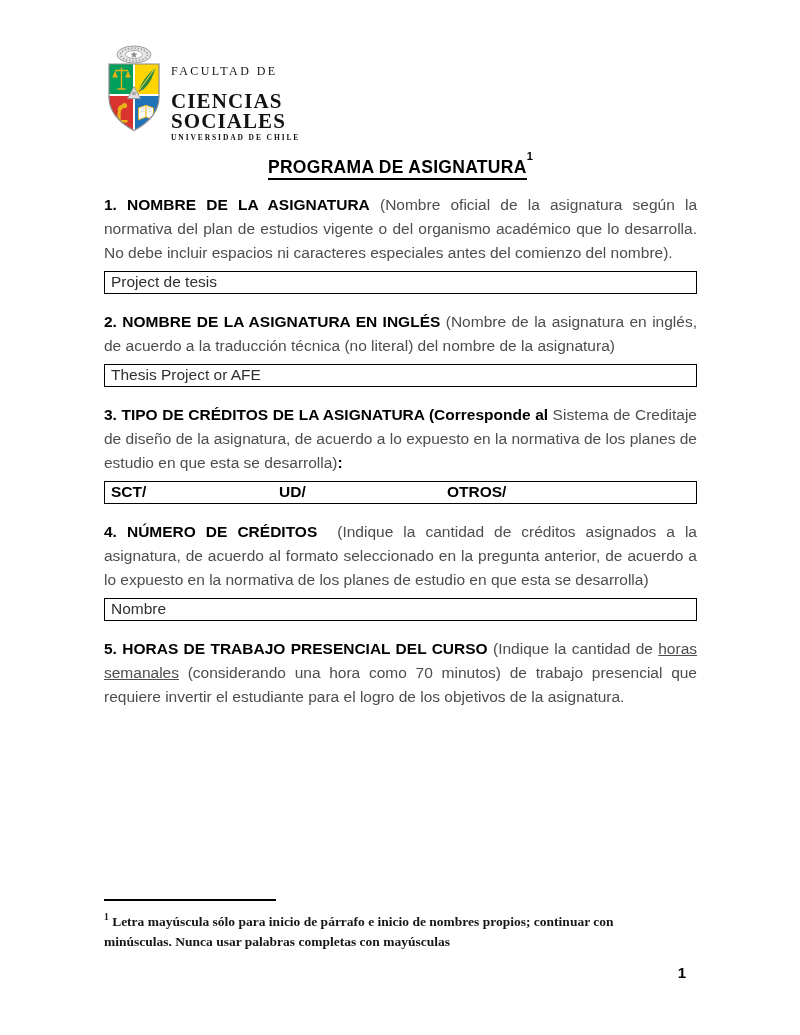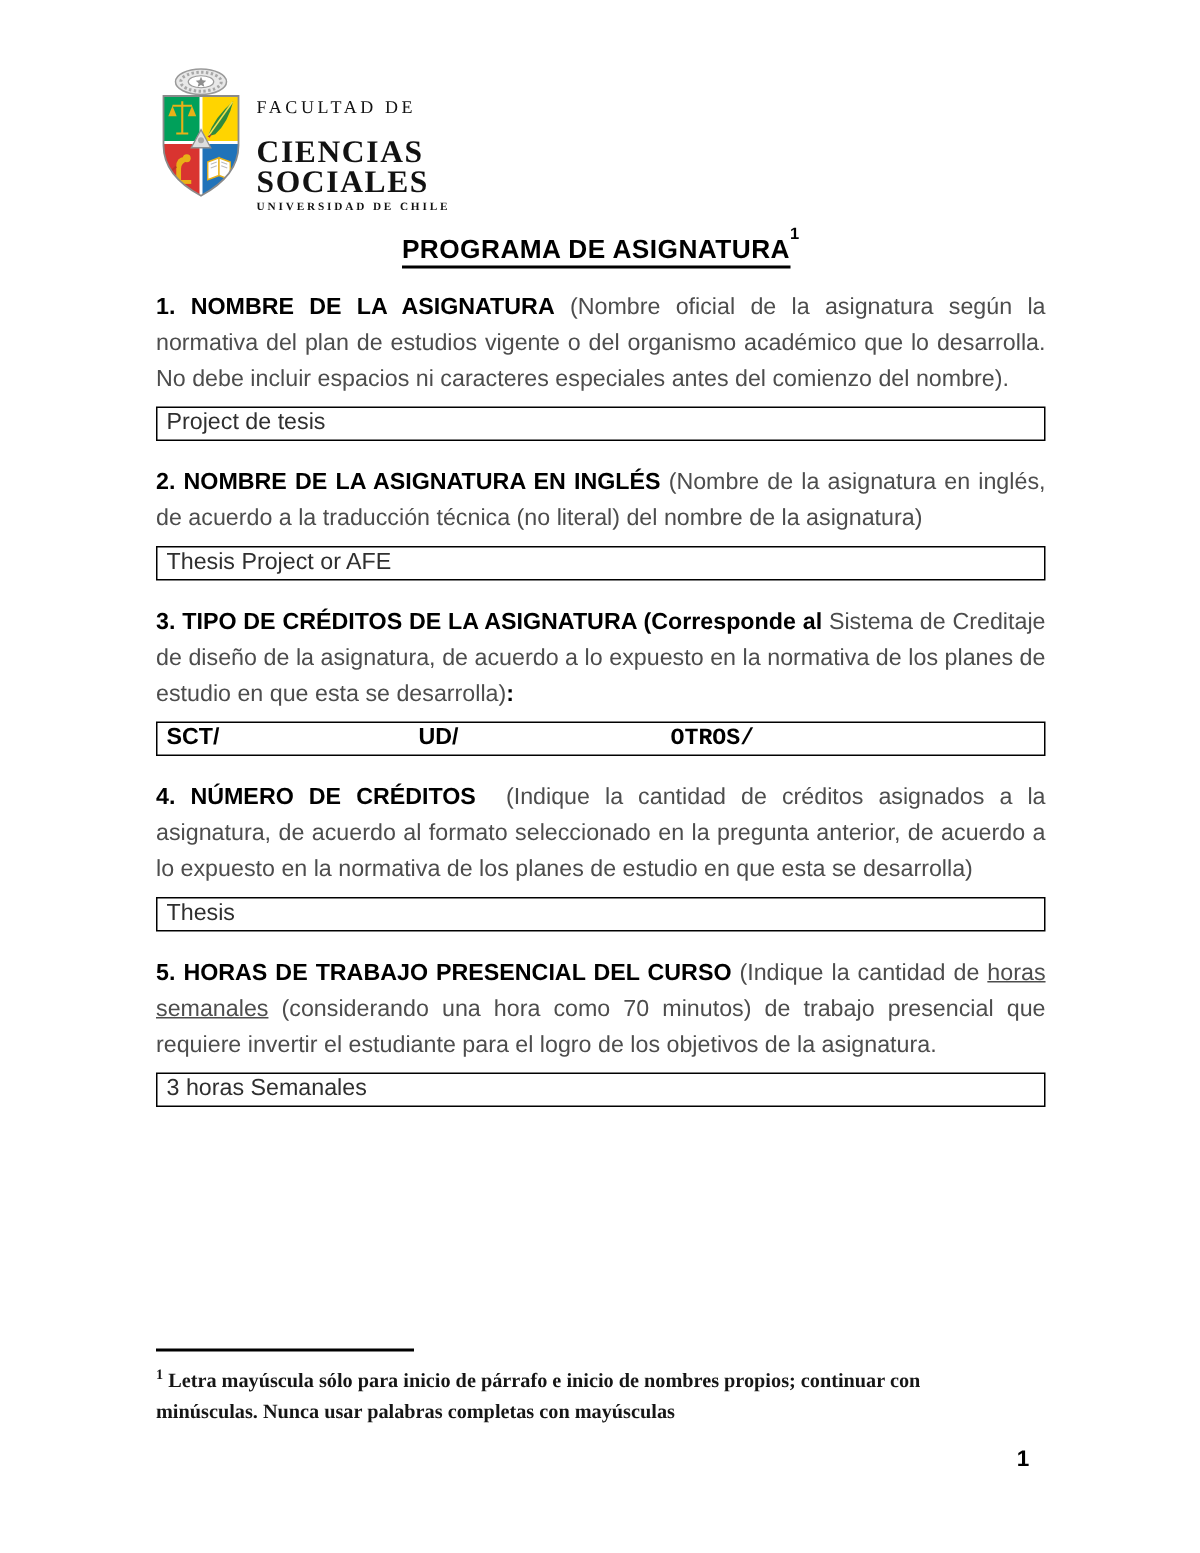--- a/index.html
+++ b/index.html
@@ -21,21 +21,21 @@
   .title-text { border-bottom:2.5px solid #000; padding-bottom:1px; }
   .title sup { font-size:11px; position:relative; top:-6px; }
 
   
   .heading { font-size:15.5px; line-height:24px; text-align:justify; color:#4d4d4d; }
   .heading b { color:#000; }
   .heading .u { text-decoration:underline; }
   .answer-box { border:1.5px solid #000; height:23px; line-height:20px; padding:0 6px; margin-top:6px; margin-bottom:16px; font-size:15.5px; color:#2f2f2f; background:#fff; }
   .credit-box { display:flex; font-weight:bold; color:#000; }
   .credit-field { width:168px; }
-  .credit-field:last-child { width:auto;font-family:Liberation Mono, monospace; }
+  .credit-field:last-child { width:auto; }
 
   
   .footnote { position:absolute; left:104px; top:899px; width:575px; font-family:"Liberation Serif","DejaVu Serif",serif; font-weight:bold; color:#161616; }
   .footnote-rule { width:172px; border-top:2.5px solid #000; margin-bottom:6px; }
   .footnote-text { font-size:13.5px; line-height:20px; text-align:left; }
   .footnote-text sup { font-size:9.5px; }
 
   .page-number { position:absolute; left:672px; top:964px; width:20px; text-align:center; font-weight:bold; font-size:15px; color:#000; }
 </style>
 </head>
@@ -118,26 +118,25 @@
     <p class="heading"><b>3. TIPO DE CRÉDITOS DE LA ASIGNATURA (Corresponde al</b><span> Sistema de Creditaje de diseño de la asignatura, de acuerdo a lo expuesto en la normativa de los planes de estudio en que esta se desarrolla)</span><b>:</b></p>
     <div class="answer-box credit-box">
       <span class="credit-field">SCT/</span>
       <span class="credit-field">UD/</span>
       <span class="credit-field">OTROS/</span>
     </div>
   </div>
 
   <div class="section">
     <p class="heading"><b>4. NÚMERO DE CRÉDITOS</b><span>&nbsp; (Indique la cantidad de créditos asignados a la asignatura, de acuerdo al formato seleccionado en la pregunta anterior, de acuerdo a lo expuesto en la normativa de los planes de estudio en que esta se desarrolla)</span></p>
-    <div class="answer-box"><span>Thesis</span></div>
+    <div class="answer-box"><span>Nombre</span></div>
   </div>
 
   <div class="section">
     <p class="heading"><b>5. HORAS DE TRABAJO PRESENCIAL DEL CURSO</b><span> (Indique la cantidad de </span><span class="u">horas semanales</span><span> (considerando una hora como 70 minutos) de trabajo presencial que requiere invertir el estudiante para el logro de los objetivos de la asignatura.</span></p>
-    <div class="answer-box"><span>3 horas Semanales</span></div>
   </div>
 
 </div>
 
 <div class="footnote">
   <div class="footnote-rule"></div>
   <div class="footnote-text"><sup>1</sup><span> Letra mayúscula sólo para inicio de párrafo e inicio de nombres propios; continuar con minúsculas. Nunca usar palabras completas con mayúsculas</span></div>
 </div>
 
 <div class="page-number">1</div>

